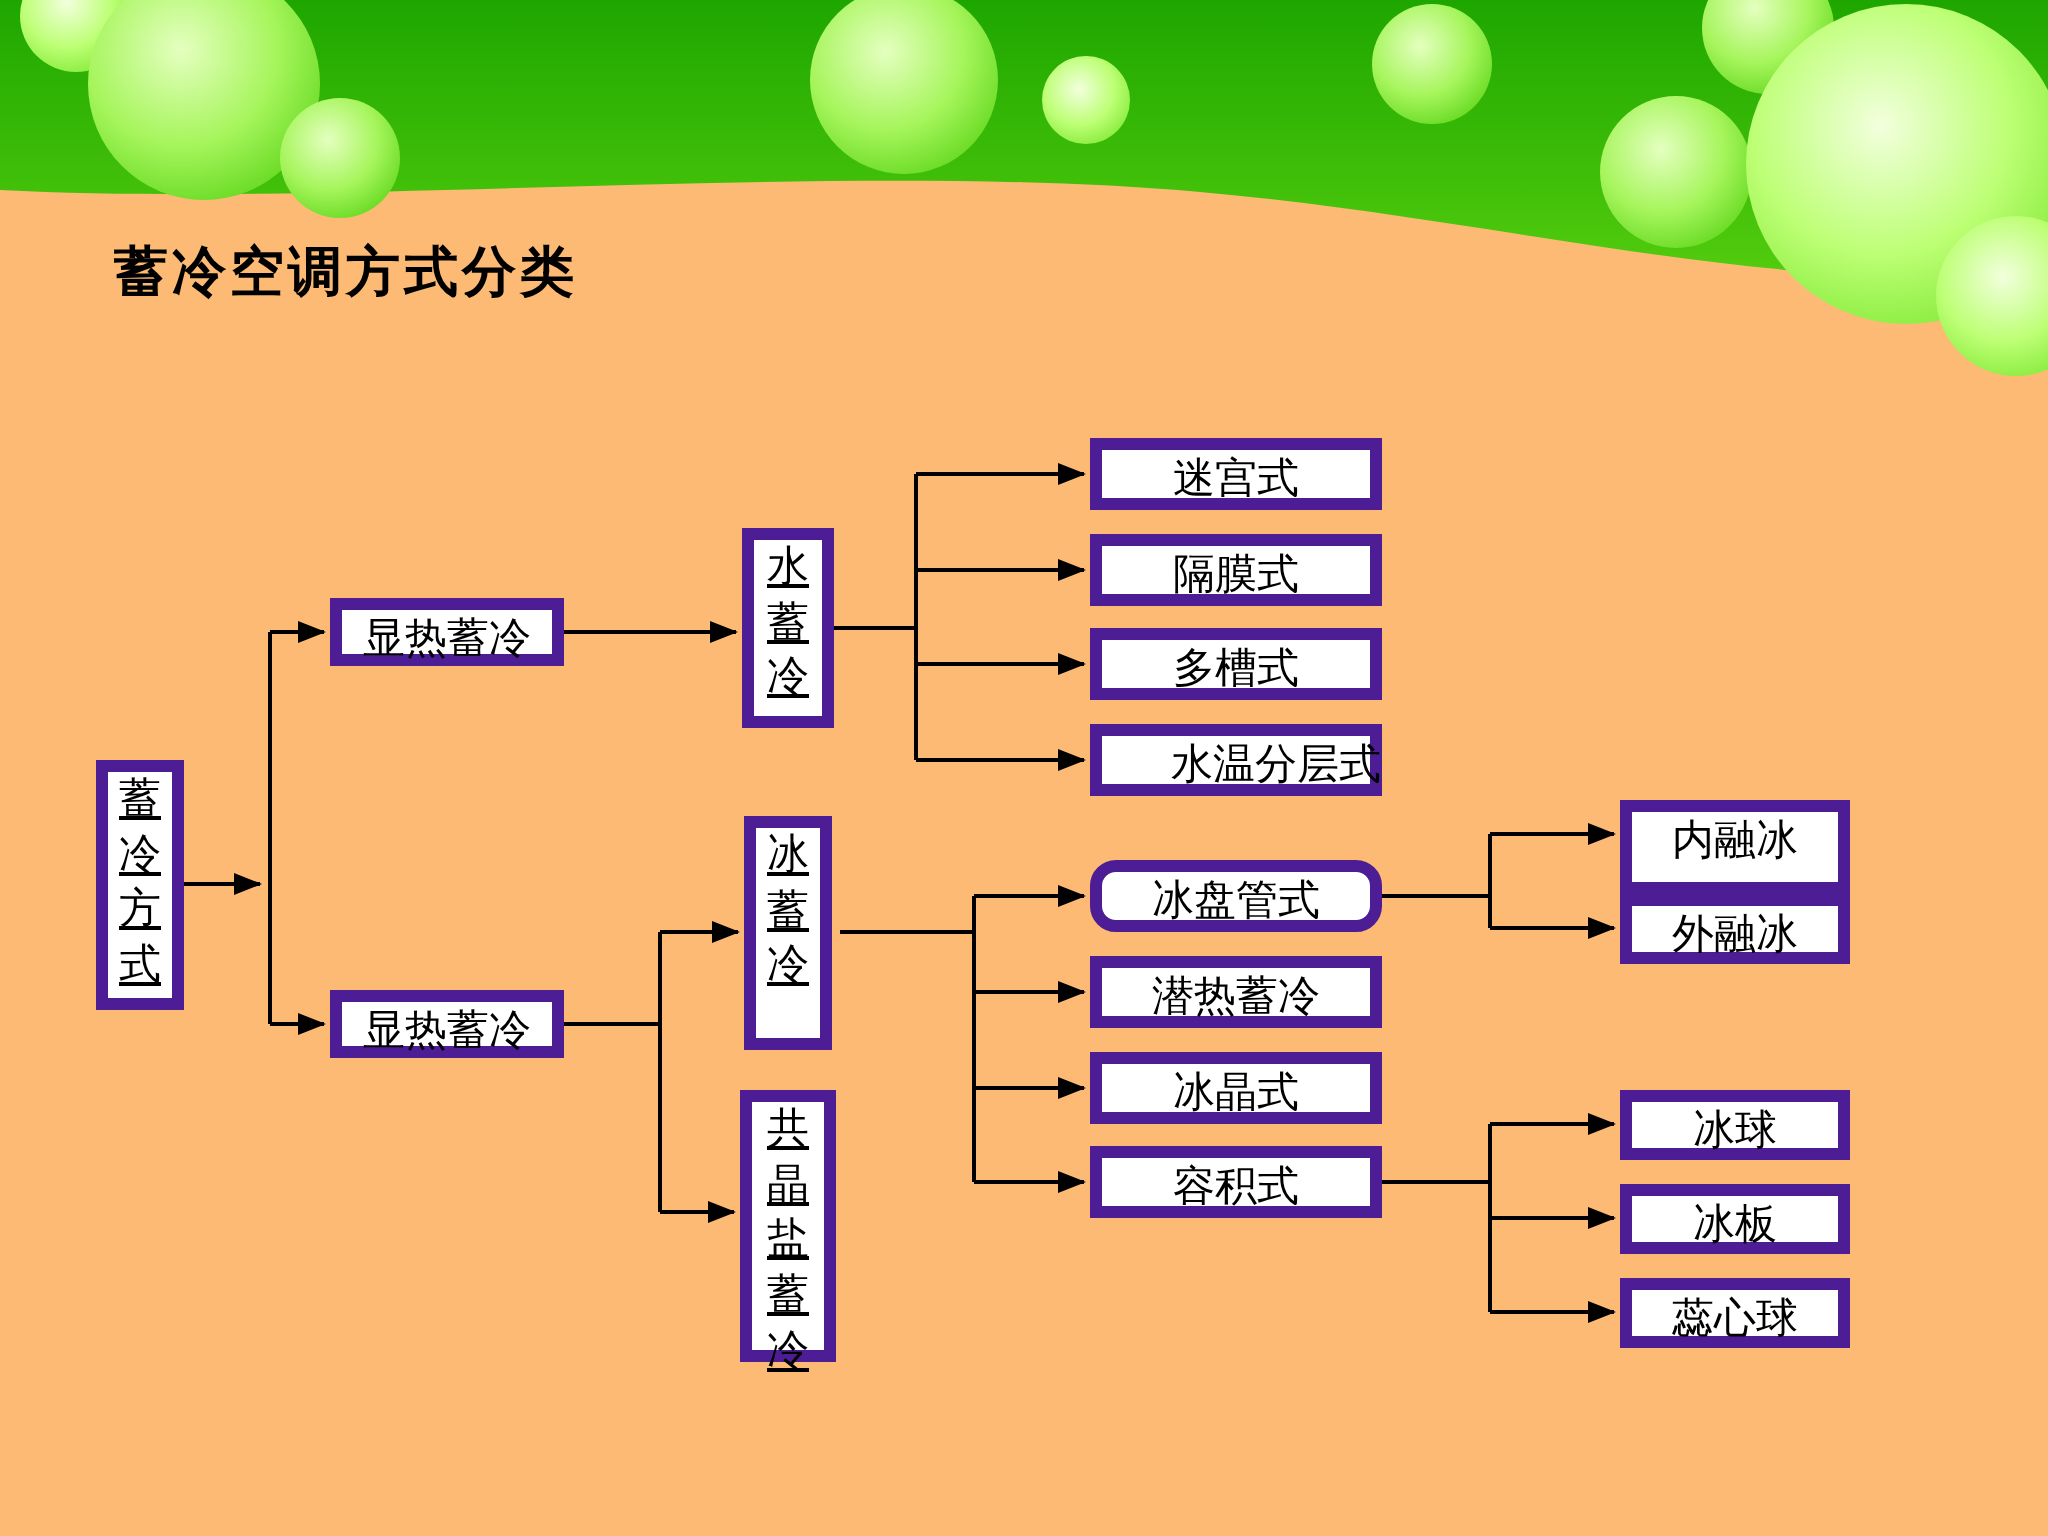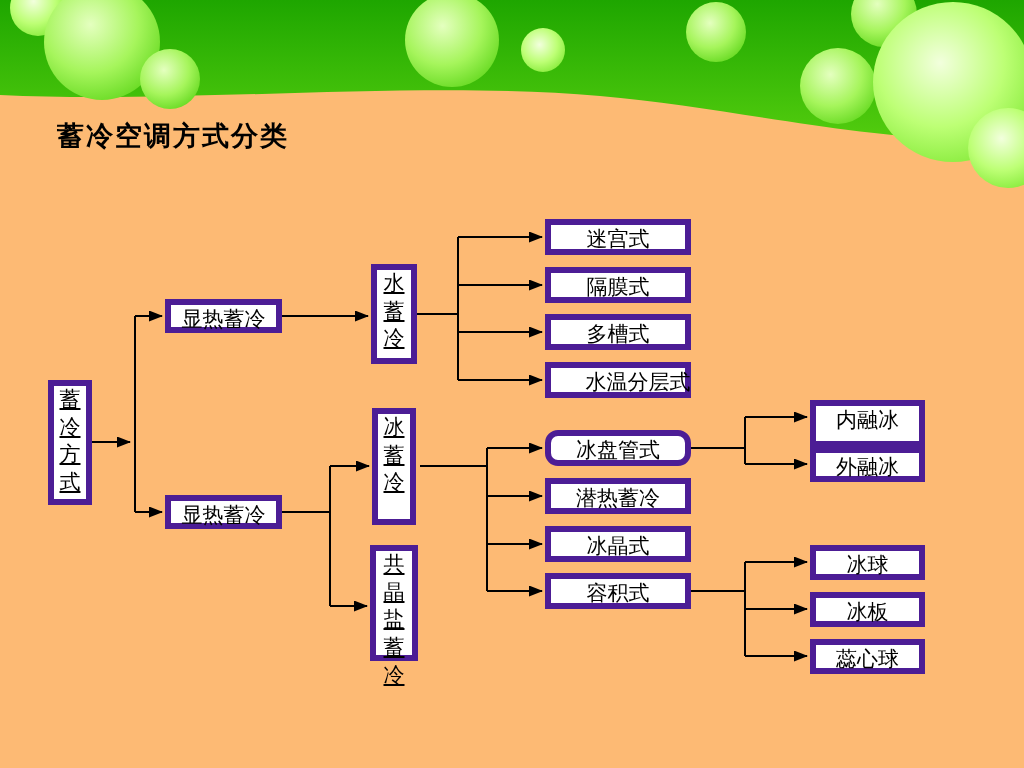--- a/index.html
+++ b/index.html
@@ -131,21 +131,21 @@
   </div>
 
   <div class="node vnode" style="left:371px; top:264px; width:46px; height:100px;">
     <span class="vtext">水蓄冷</span>
   </div>
 
   <div class="node vnode" style="left:372px; top:408px; width:44px; height:117px;">
     <span class="vtext">冰蓄冷</span>
   </div>
 
-  <div class="node vnode" style="left:370px; top:545px; width:48px; height:116px;">
+  <div class="node vnode" style="left:370px; top:545px; width:48px; height:136px;">
     <span class="vtext">共晶盐蓄冷</span>
   </div>
 
   <div class="node" style="left:545px; top:219px; width:146px; height:36px;">
     <span>迷宫式</span>
   </div>
   <div class="node" style="left:545px; top:267px; width:146px; height:36px;">
     <span>隔膜式</span>
   </div>
   <div class="node" style="left:545px; top:314px; width:146px; height:36px;">

